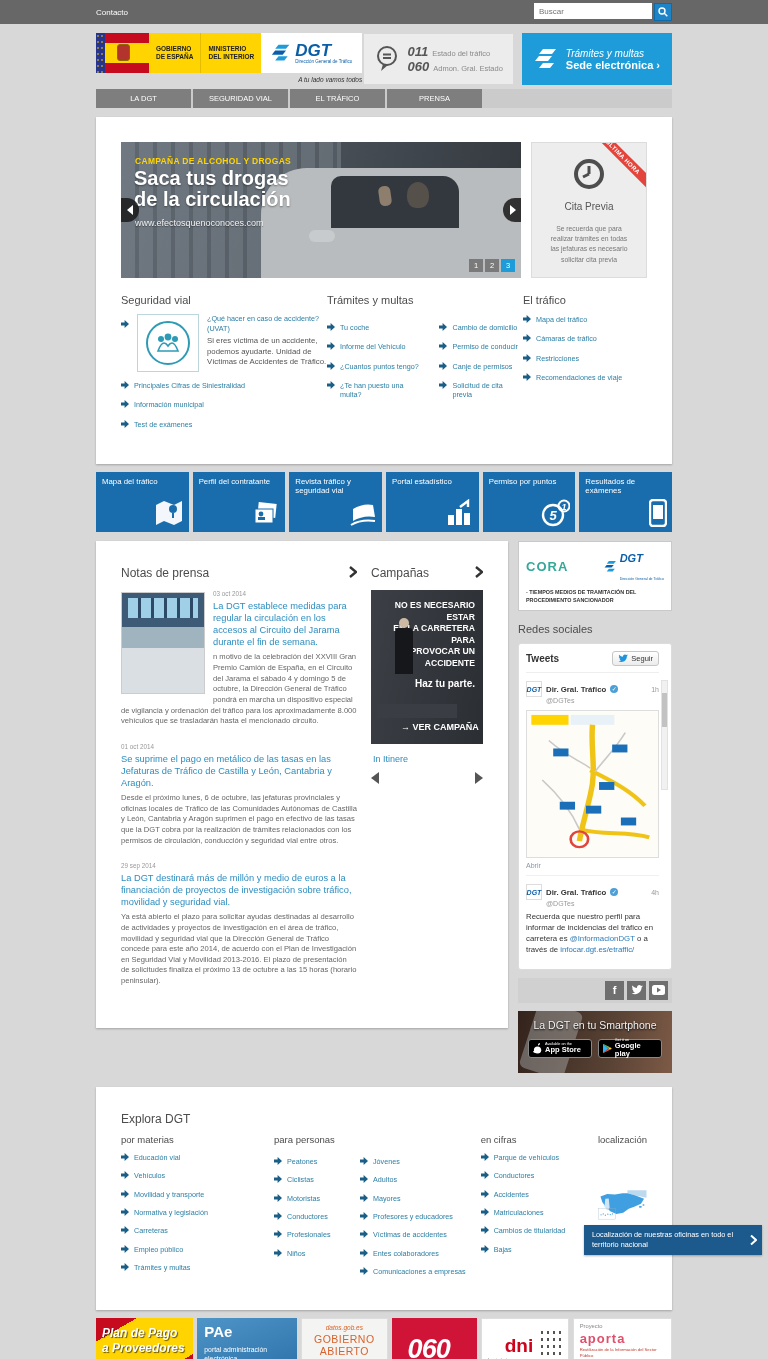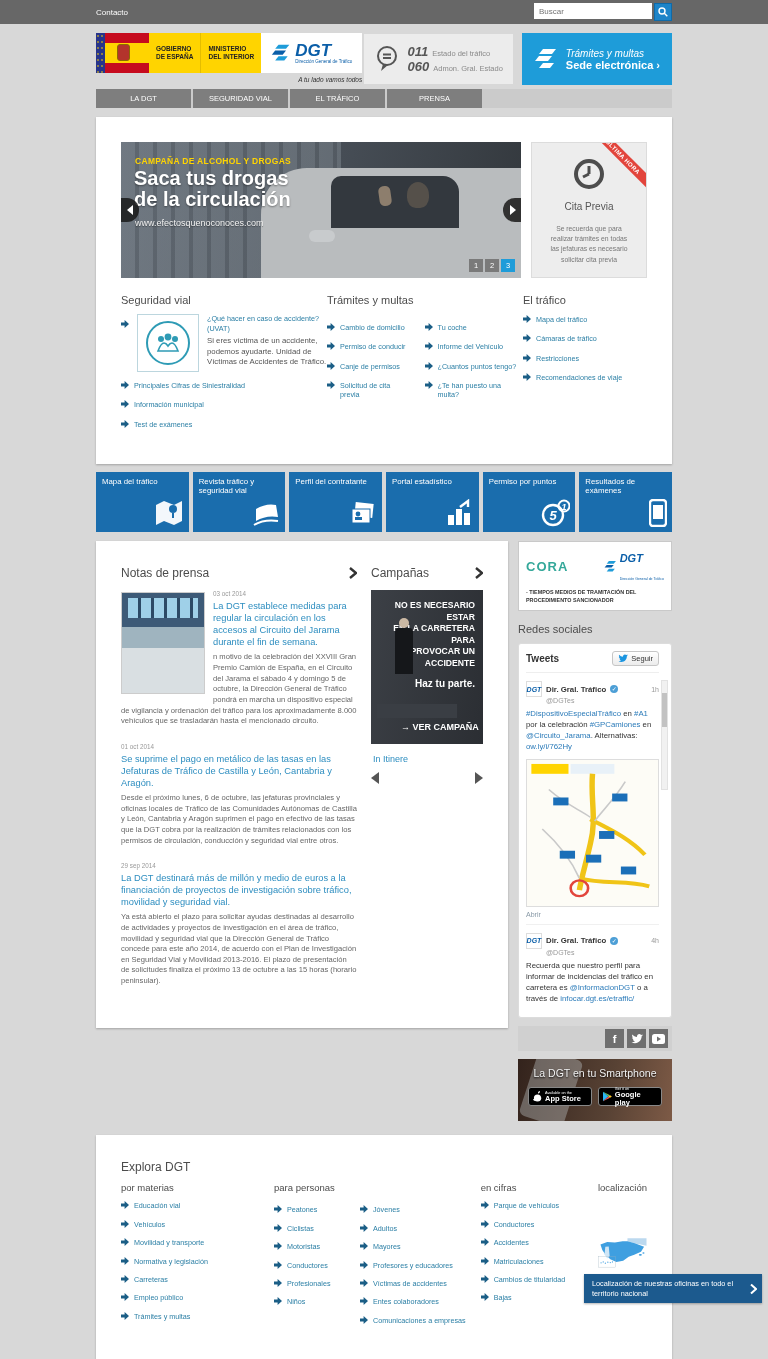--- a/index.html
+++ b/index.html
@@ -87,21 +87,21 @@
 
   
   .tiles { width:576px; margin:8px auto 0; display:flex; gap:4px; }
   .tile { flex:1; height:60px; background:#1a6dad; color:#fff; padding:5px 6px; position:relative; font-size:7.8px; line-height:1.2; cursor:pointer; }
   .tile svg { position:absolute; right:5px; bottom:5px; }
 
   
   .mid { width:576px; margin:9px auto 0; display:flex; gap:10px; align-items:flex-start; }
   .p2 { width:412px; display:flex; gap:14px; }
   .press { width:236px; }
-  .sec-head { display:flex; justify-content:space-between; align-items:center; margin-bottom:10px; }
+  .sec-head { display:flex; justify-content:space-between; margin-bottom:10px; }
   .sec-head h2 { font-size:12px; font-weight:normal; color:#4c4c4c; }
   .news-date { font-size:6.3px; color:#999; margin-bottom:3px; }
   .news-title { font-size:9.3px; color:#2e8ec0; line-height:1.3; display:block; text-decoration:none; cursor:pointer; margin-bottom:4px; }
   .news-body { font-size:7.6px; color:#666; line-height:1.4; }
   .news-item { margin-bottom:16px; overflow:hidden; }
   .news-thumb { float:left; width:84px; height:102px; margin:2px 8px 4px 0; border:1px solid #ccc; background:linear-gradient(180deg,#3d5a77 0 34%, #9fb4bf 34% 55%, #d9dfe2 55%); position:relative; }
   .news-thumb .screens { position:absolute; left:6px; top:5px; right:6px; height:20px; background:repeating-linear-gradient(90deg,#9fd0e8 0 10px,#2c4a66 10px 13px); }
 
   
   .camps { flex:1; }
@@ -375,65 +375,65 @@
     </div>
 
     <div class="col c2">
       <h3>Trámites y multas</h3>
       <div class="two-col">
         <div>
           <a class="lnk">
                 <span class="bul"><svg width="8" height="8" viewBox="0 0 8 8">
                     <path d="M0 2.6 h3.6 V0 L8 4 L3.6 8 V5.4 H0 Z" fill="#1b5e86"></path>
                   </svg></span>
+                <span>Tu coche</span>
+              </a>
+          <a class="lnk">
+                <span class="bul"><svg width="8" height="8" viewBox="0 0 8 8">
+                    <path d="M0 2.6 h3.6 V0 L8 4 L3.6 8 V5.4 H0 Z" fill="#1b5e86"></path>
+                  </svg></span>
+                <span>Informe del Vehículo</span>
+              </a>
+          <a class="lnk">
+                <span class="bul"><svg width="8" height="8" viewBox="0 0 8 8">
+                    <path d="M0 2.6 h3.6 V0 L8 4 L3.6 8 V5.4 H0 Z" fill="#1b5e86"></path>
+                  </svg></span>
+                <span>¿Cuantos puntos tengo?</span>
+              </a>
+          <a class="lnk">
+                <span class="bul"><svg width="8" height="8" viewBox="0 0 8 8">
+                    <path d="M0 2.6 h3.6 V0 L8 4 L3.6 8 V5.4 H0 Z" fill="#1b5e86"></path>
+                  </svg></span>
+                <span>¿Te han puesto una multa?</span>
+              </a>
+        </div>
+        <div>
+          <a class="lnk">
+                <span class="bul"><svg width="8" height="8" viewBox="0 0 8 8">
+                    <path d="M0 2.6 h3.6 V0 L8 4 L3.6 8 V5.4 H0 Z" fill="#1b5e86"></path>
+                  </svg></span>
                 <span>Cambio de domicilio</span>
               </a>
           <a class="lnk">
                 <span class="bul"><svg width="8" height="8" viewBox="0 0 8 8">
                     <path d="M0 2.6 h3.6 V0 L8 4 L3.6 8 V5.4 H0 Z" fill="#1b5e86"></path>
                   </svg></span>
                 <span>Permiso de conducir</span>
               </a>
           <a class="lnk">
                 <span class="bul"><svg width="8" height="8" viewBox="0 0 8 8">
                     <path d="M0 2.6 h3.6 V0 L8 4 L3.6 8 V5.4 H0 Z" fill="#1b5e86"></path>
                   </svg></span>
                 <span>Canje de permisos</span>
               </a>
           <a class="lnk">
                 <span class="bul"><svg width="8" height="8" viewBox="0 0 8 8">
                     <path d="M0 2.6 h3.6 V0 L8 4 L3.6 8 V5.4 H0 Z" fill="#1b5e86"></path>
                   </svg></span>
                 <span>Solicitud de cita previa</span>
-              </a>
-        </div>
-        <div>
-          <a class="lnk">
-                <span class="bul"><svg width="8" height="8" viewBox="0 0 8 8">
-                    <path d="M0 2.6 h3.6 V0 L8 4 L3.6 8 V5.4 H0 Z" fill="#1b5e86"></path>
-                  </svg></span>
-                <span>Tu coche</span>
-              </a>
-          <a class="lnk">
-                <span class="bul"><svg width="8" height="8" viewBox="0 0 8 8">
-                    <path d="M0 2.6 h3.6 V0 L8 4 L3.6 8 V5.4 H0 Z" fill="#1b5e86"></path>
-                  </svg></span>
-                <span>Informe del Vehículo</span>
-              </a>
-          <a class="lnk">
-                <span class="bul"><svg width="8" height="8" viewBox="0 0 8 8">
-                    <path d="M0 2.6 h3.6 V0 L8 4 L3.6 8 V5.4 H0 Z" fill="#1b5e86"></path>
-                  </svg></span>
-                <span>¿Cuantos puntos tengo?</span>
-              </a>
-          <a class="lnk">
-                <span class="bul"><svg width="8" height="8" viewBox="0 0 8 8">
-                    <path d="M0 2.6 h3.6 V0 L8 4 L3.6 8 V5.4 H0 Z" fill="#1b5e86"></path>
-                  </svg></span>
-                <span>¿Te han puesto una multa?</span>
               </a>
         </div>
       </div>
     </div>
 
     <div class="col c3">
       <h3>El tráfico</h3>
       <a class="lnk">
             <span class="bul"><svg width="8" height="8" viewBox="0 0 8 8">
                 <path d="M0 2.6 h3.6 V0 L8 4 L3.6 8 V5.4 H0 Z" fill="#1b5e86"></path>
@@ -463,31 +463,31 @@
 </div>
 </div>
 
 <div class="tiles">
   <div class="tile"><span>Mapa del tráfico</span>
     <svg width="30" height="28" viewBox="0 0 30 28">
         <path d="M2 6 L10 2 L20 6 L28 2 L28 22 L20 26 L10 22 L2 26 Z" fill="#fff" opacity=".95"></path>
         <circle cx="19" cy="10" r="4" fill="#1a6dad"></circle>
         <path d="M19 14 L19 19" stroke="#1a6dad" stroke-width="2"></path>
       </svg></div>
-  <div class="tile"><span>Revista tráfico y seguridad vial</span>
-    <svg width="28" height="26" viewBox="0 0 28 26">
-        <path d="M4 20 Q14 14 26 16 L24 4 Q14 2 4 8 Z" fill="#fff"></path>
-        <path d="M2 24 Q12 18 26 20" stroke="#fff" stroke-width="2" fill="none"></path>
-      </svg></div>
   <div class="tile"><span>Perfil del contratante</span>
     <svg width="28" height="26" viewBox="0 0 28 26">
         <rect x="6" y="2" width="18" height="14" fill="#fff" transform="rotate(6 15 9)"></rect>
         <rect x="3" y="8" width="18" height="14" fill="#fff" stroke="#1a6dad"></rect>
         <circle cx="9" cy="13" r="2.4" fill="#1a6dad"></circle>
         <rect x="6" y="16" width="7" height="3" fill="#1a6dad"></rect>
+      </svg></div>
+  <div class="tile"><span>Revista tráfico y seguridad vial</span>
+    <svg width="28" height="26" viewBox="0 0 28 26">
+        <path d="M4 20 Q14 14 26 16 L24 4 Q14 2 4 8 Z" fill="#fff"></path>
+        <path d="M2 24 Q12 18 26 20" stroke="#fff" stroke-width="2" fill="none"></path>
       </svg></div>
   <div class="tile"><span>Portal estadístico</span>
     <svg width="28" height="28" viewBox="0 0 28 28">
         <rect x="2" y="16" width="6" height="10" fill="#fff"></rect>
         <rect x="10" y="10" width="6" height="16" fill="#fff"></rect>
         <rect x="18" y="14" width="6" height="12" fill="#fff"></rect>
         <path d="M14 8 L22 2 L22 8" fill="none" stroke="#fff" stroke-width="2.4"></path>
       </svg></div>
   <div class="tile"><span>Permiso por puntos</span>
     <svg width="30" height="28" viewBox="0 0 30 28">
@@ -602,21 +602,20 @@
       <div class="tweet">
         <div class="tw-row">
           <div class="avatar">
               <span>DGT</span>
             </div>
           <span class="tw-name">Dir. Gral. Tráfico</span>
           <span class="verified">✓</span>
           <span class="tw-time">1h</span>
         </div>
         <div class="tw-handle">@DGTes</div>
-        <div class="tw-text"><span class="tl">#DispositivoEspecialTráfico</span><span> en </span><span class="tl">#A1</span><span> por la celebración </span><span class="tl">#GPCamiones</span><span> en </span><span class="tl">@Circuito_Jarama</span><span>. Alternativas: </span><span class="tl">ow.ly/i/762Hy</span></div>
         <div class="tw-img">
           <svg width="100%" height="100%" viewBox="0 0 120 148" preserveAspectRatio="none">
             <rect x="0" y="0" width="120" height="148" fill="#fdfcf6"></rect>
             <rect x="4" y="4" width="34" height="10" fill="#ffd400"></rect>
               <rect x="40" y="4" width="40" height="10" fill="#e8f1f8"></rect>
             <path d="M60 14 C58 40 64 60 58 85 C54 105 50 118 48 132" stroke="#f0c417" stroke-width="5" fill="none"></path>
             <path d="M58 60 C75 70 92 78 108 96" stroke="#f0c417" stroke-width="4" fill="none"></path>
             <path d="M48 120 C70 126 92 122 112 128" stroke="#f0c417" stroke-width="4" fill="none"></path>
             <path d="M20 30 C35 45 48 50 58 58" stroke="#c9c9c9" stroke-width="1.5" fill="none"></path>
             <path d="M90 22 C80 40 70 50 62 62" stroke="#c9c9c9" stroke-width="1.5" fill="none"></path>

